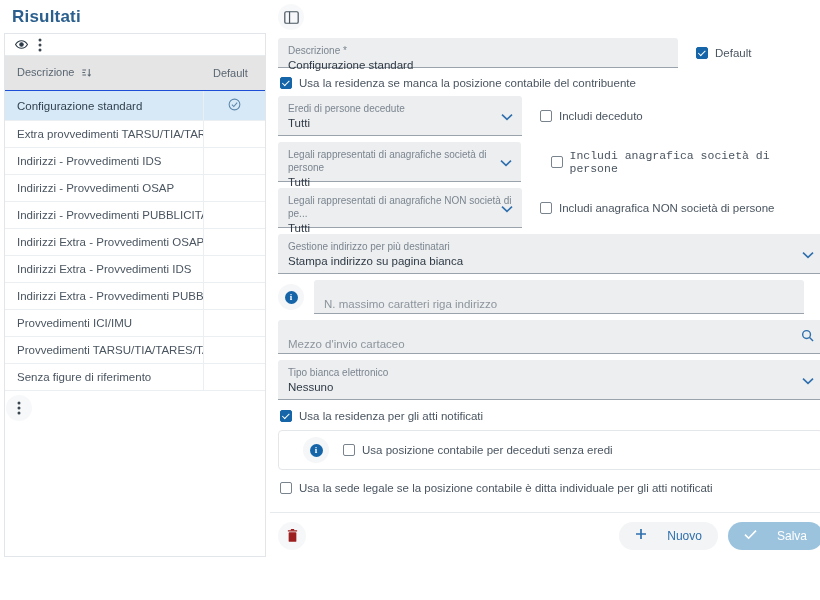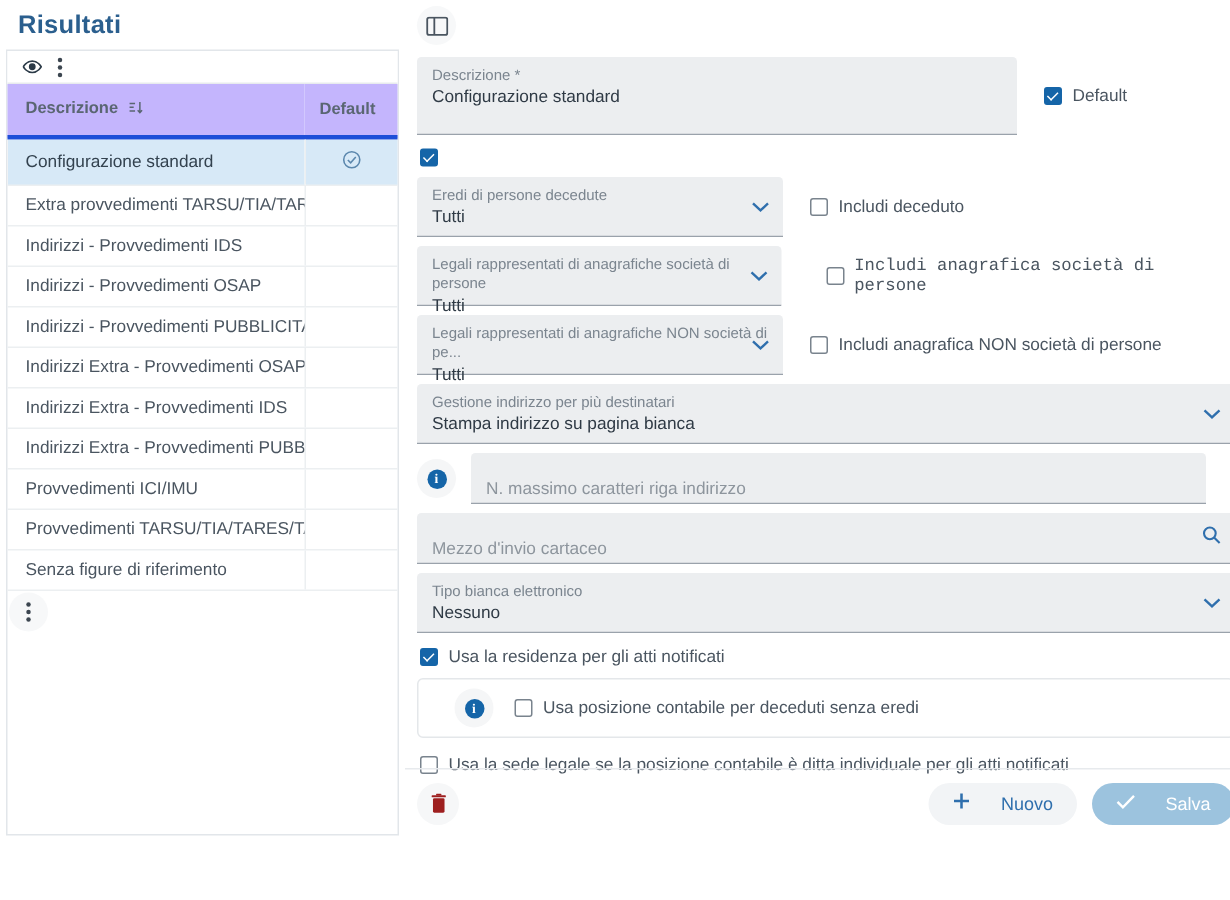--- a/index.html
+++ b/index.html
@@ -27,23 +27,23 @@
   }
   .list-toolbar {
     height: 22px; display: flex; align-items: center; gap: 10px;
     padding: 0 10px; border-bottom: 1px solid #e8ebee; background: #fff;
   }
   .ic { display: inline-flex; align-items: center; justify-content: center; }
   .eye-icon svg, .kebab-icon svg { display: block; }
 
   .tbl { width: 100%; border-collapse: collapse; table-layout: fixed; }
   .tbl th {
-    font-size: 11px; font-weight: bold; color: #5a6672;
-    text-align: left; padding: 10px 12px; background: #c4b5fd;
-    border-bottom: 3px solid #1d4ed8;
+    font-size: 11px; font-weight: normal; color: #5a6672;
+    text-align: left; padding: 10px 12px; background: #e5e5e5;
+    border-bottom: 1px solid #1d4ed8;
   }
   .tbl th.col-def { width: 62px; text-align: left; padding-left: 10px; }
   .tbl td {
     font-size: 11.5px; color: #4a5560; padding: 7px 12px;
     border-bottom: 1px solid #eceff1; white-space: nowrap;
     overflow: hidden; text-overflow: clip;
   }
   .tbl td.cell-def { width: 62px; border-left: 1px solid #eceff1; text-align: center; padding: 7px 4px; }
   .tbl tr.selected td { background: #d7e9f7; color: #33424f; }
   .sort-icon { display: inline-block; vertical-align: -2px; margin-left: 3px; }
@@ -78,21 +78,21 @@
   }
   .field .lbl { font-size: 10px; color: #7b8governance; }
   .field .lbl { font-size: 10px; color: #7b858f; line-height: 13px; }
   .field .val { font-size: 11.5px; color: #2f3a45; line-height: 16px; }
   .field .ph  { font-size: 11.5px; color: #8d959d; line-height: 16px; }
   .field.empty { display: flex; align-items: center; height: 34px; padding-top: 15px; padding-bottom: 0; }
   .chev, .searchi {
     position: absolute; right: 9px; top: 50%; transform: translateY(-50%);
   }
 
-  .f-desc { width: 400px; height: 52px; }
+  .f-desc { width: 400px; height: 30px; }
   .f-sel  { width: 244px; height: 40px; }
   .f-wide { width: 545px; height: 40px; }
   .f-addr { width: 490px; height: 34px; }
   .f-mezzo{ width: 545px; height: 34px; }
 
   .cbrow { display: flex; align-items: center; gap: 7px; }
   .cbrow .txt { font-size: 11.5px; color: #4a5560; }
 
   .cb {
     width: 12px; height: 12px; flex: 0 0 12px;
@@ -265,20 +265,21 @@
           <div class="val">Configurazione standard</div>
         </div>
         <div class="cbrow" style="margin-left:18px;">
           <span class="cb on"></span>
           <span class="txt">Default</span>
         </div>
       </div>
 
       <div class="cbrow" style="margin:9px 0 7px 2px;">
         <span class="cb on"></span>
+        <span class="txt">Usa la residenza se manca la posizione contabile del contribuente</span>
       </div>
 
       <div>
           <div class="row" style="align-items: center; margin-top: 0px;">
             <div class="field f-sel">
               <div class="lbl">Eredi di persone decedute</div>
               <div class="val">Tutti</div>
               <span class="chev"><svg width="12" height="8" viewBox="0 0 12 8" fill="none" stroke="#2f6fad" stroke-width="1.6">
                   <path d="M1 1.6L6 6.3l5-4.7"></path>
                 </svg></span>

